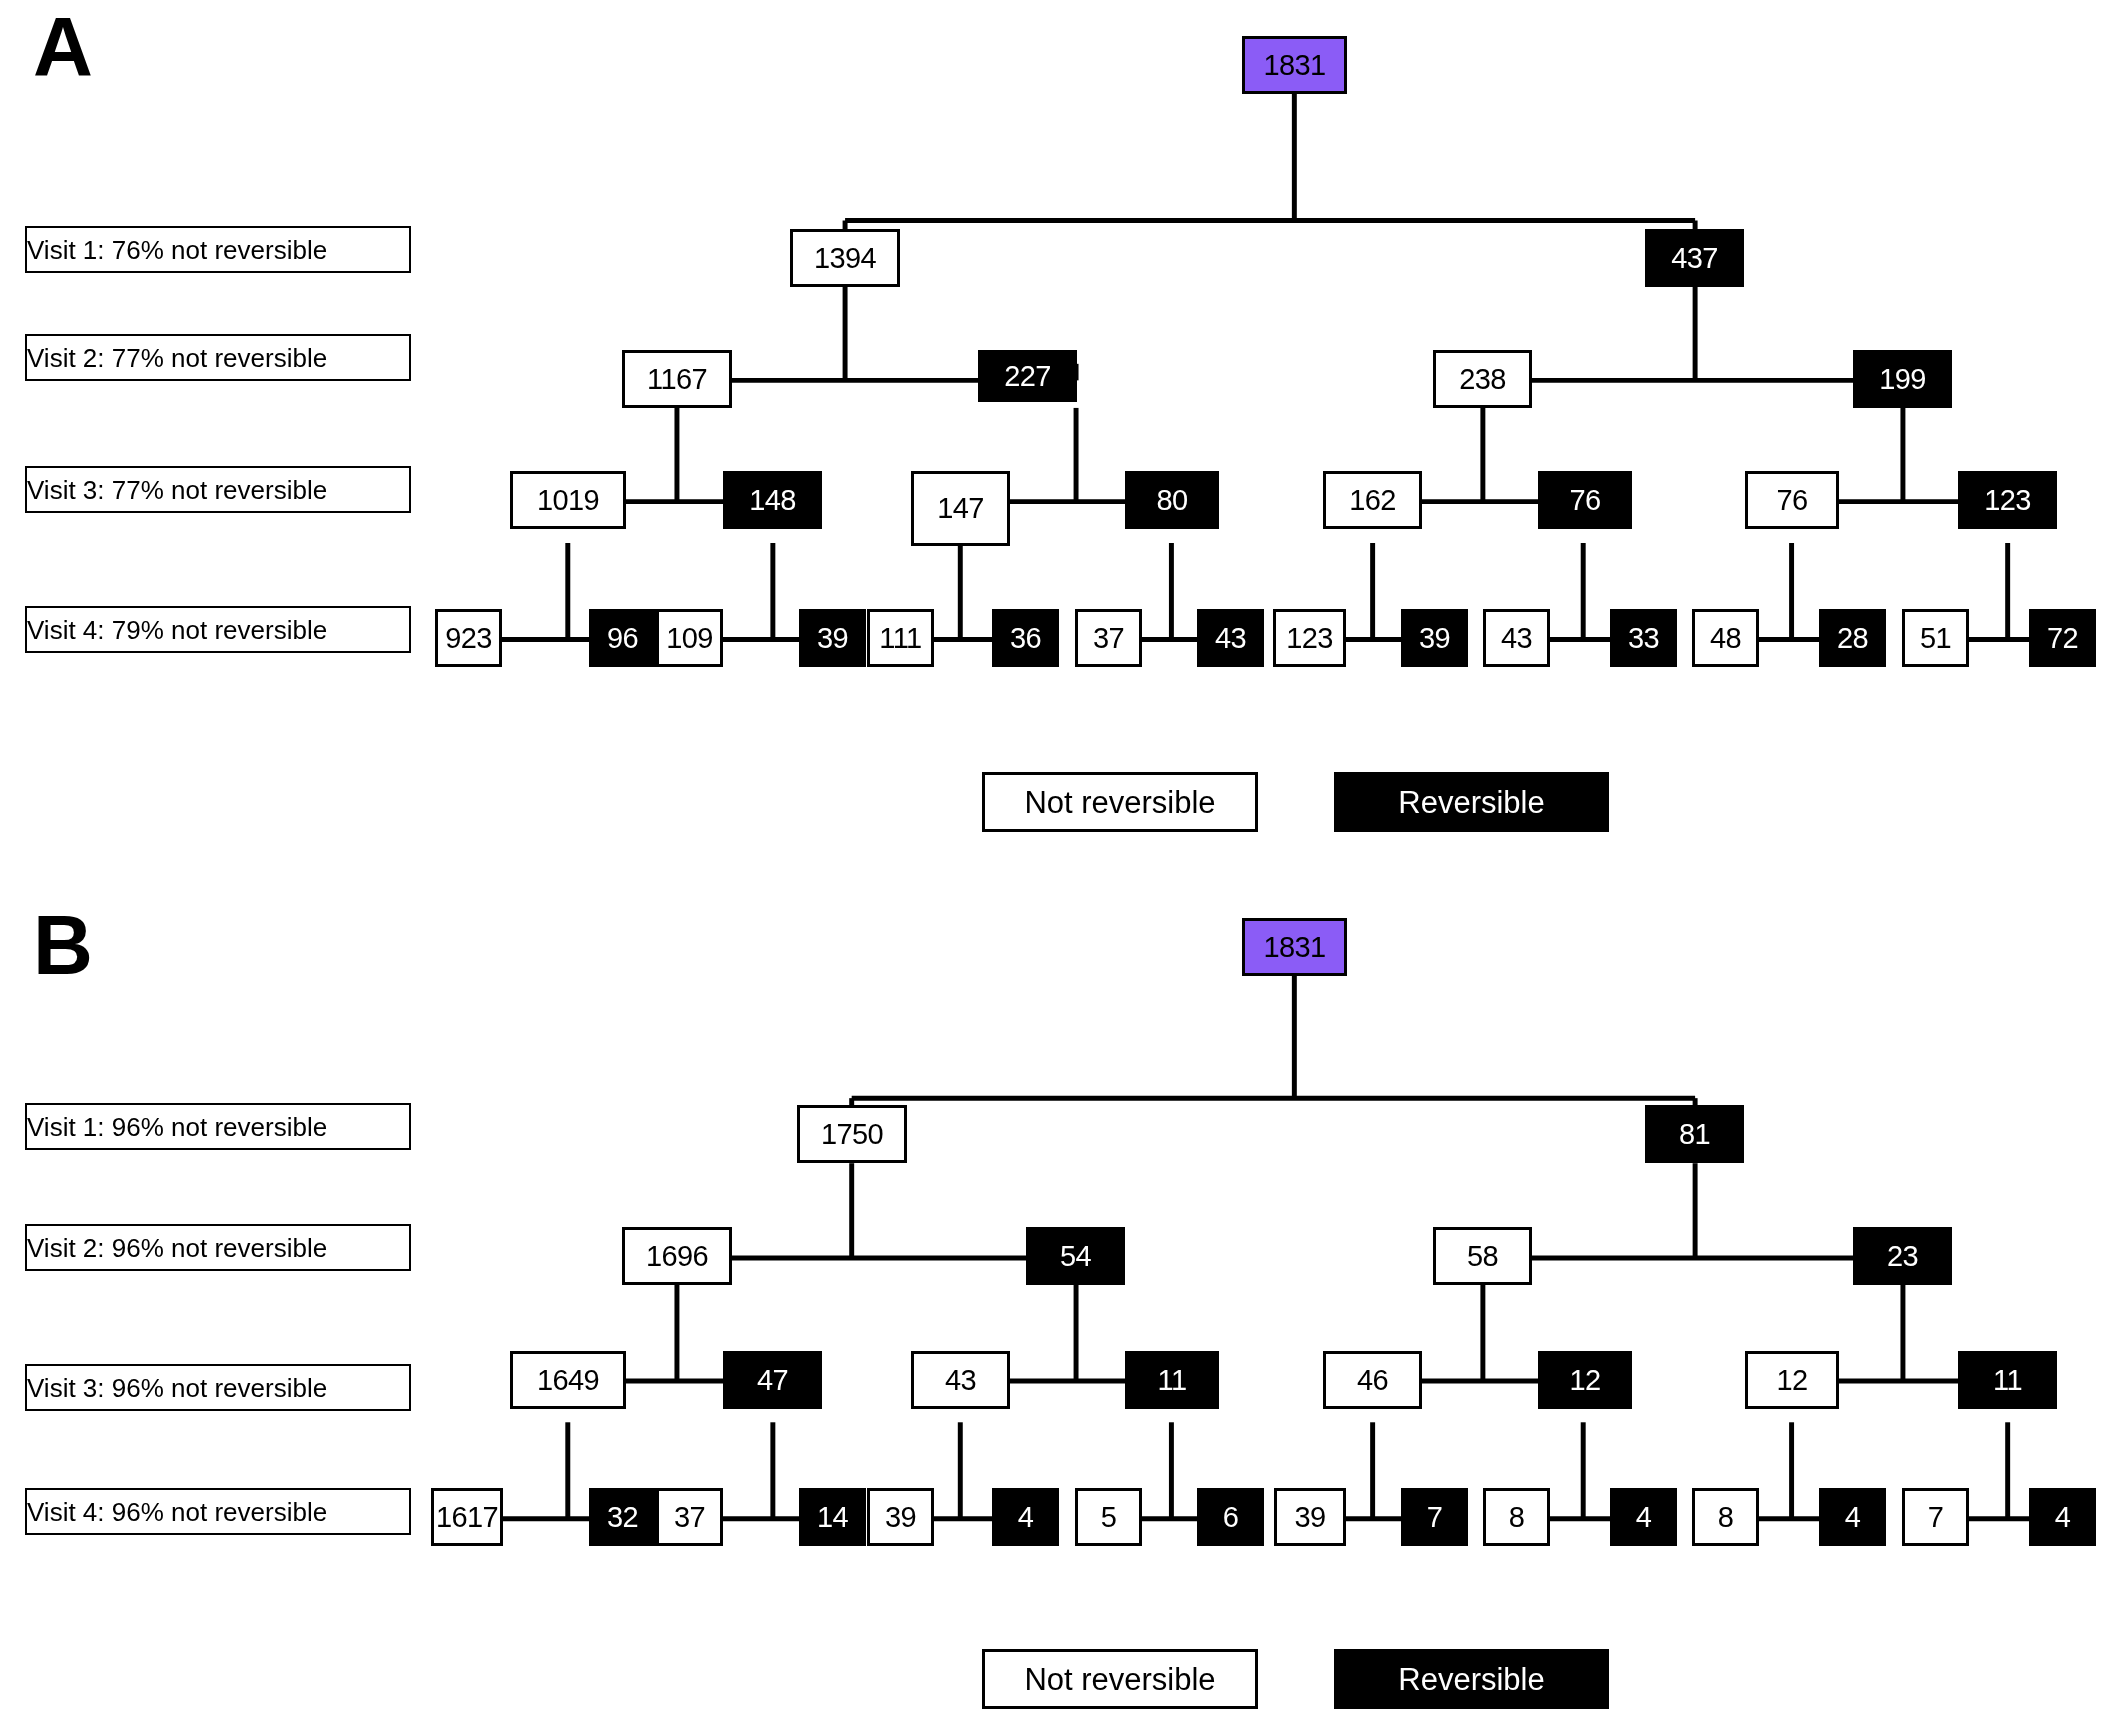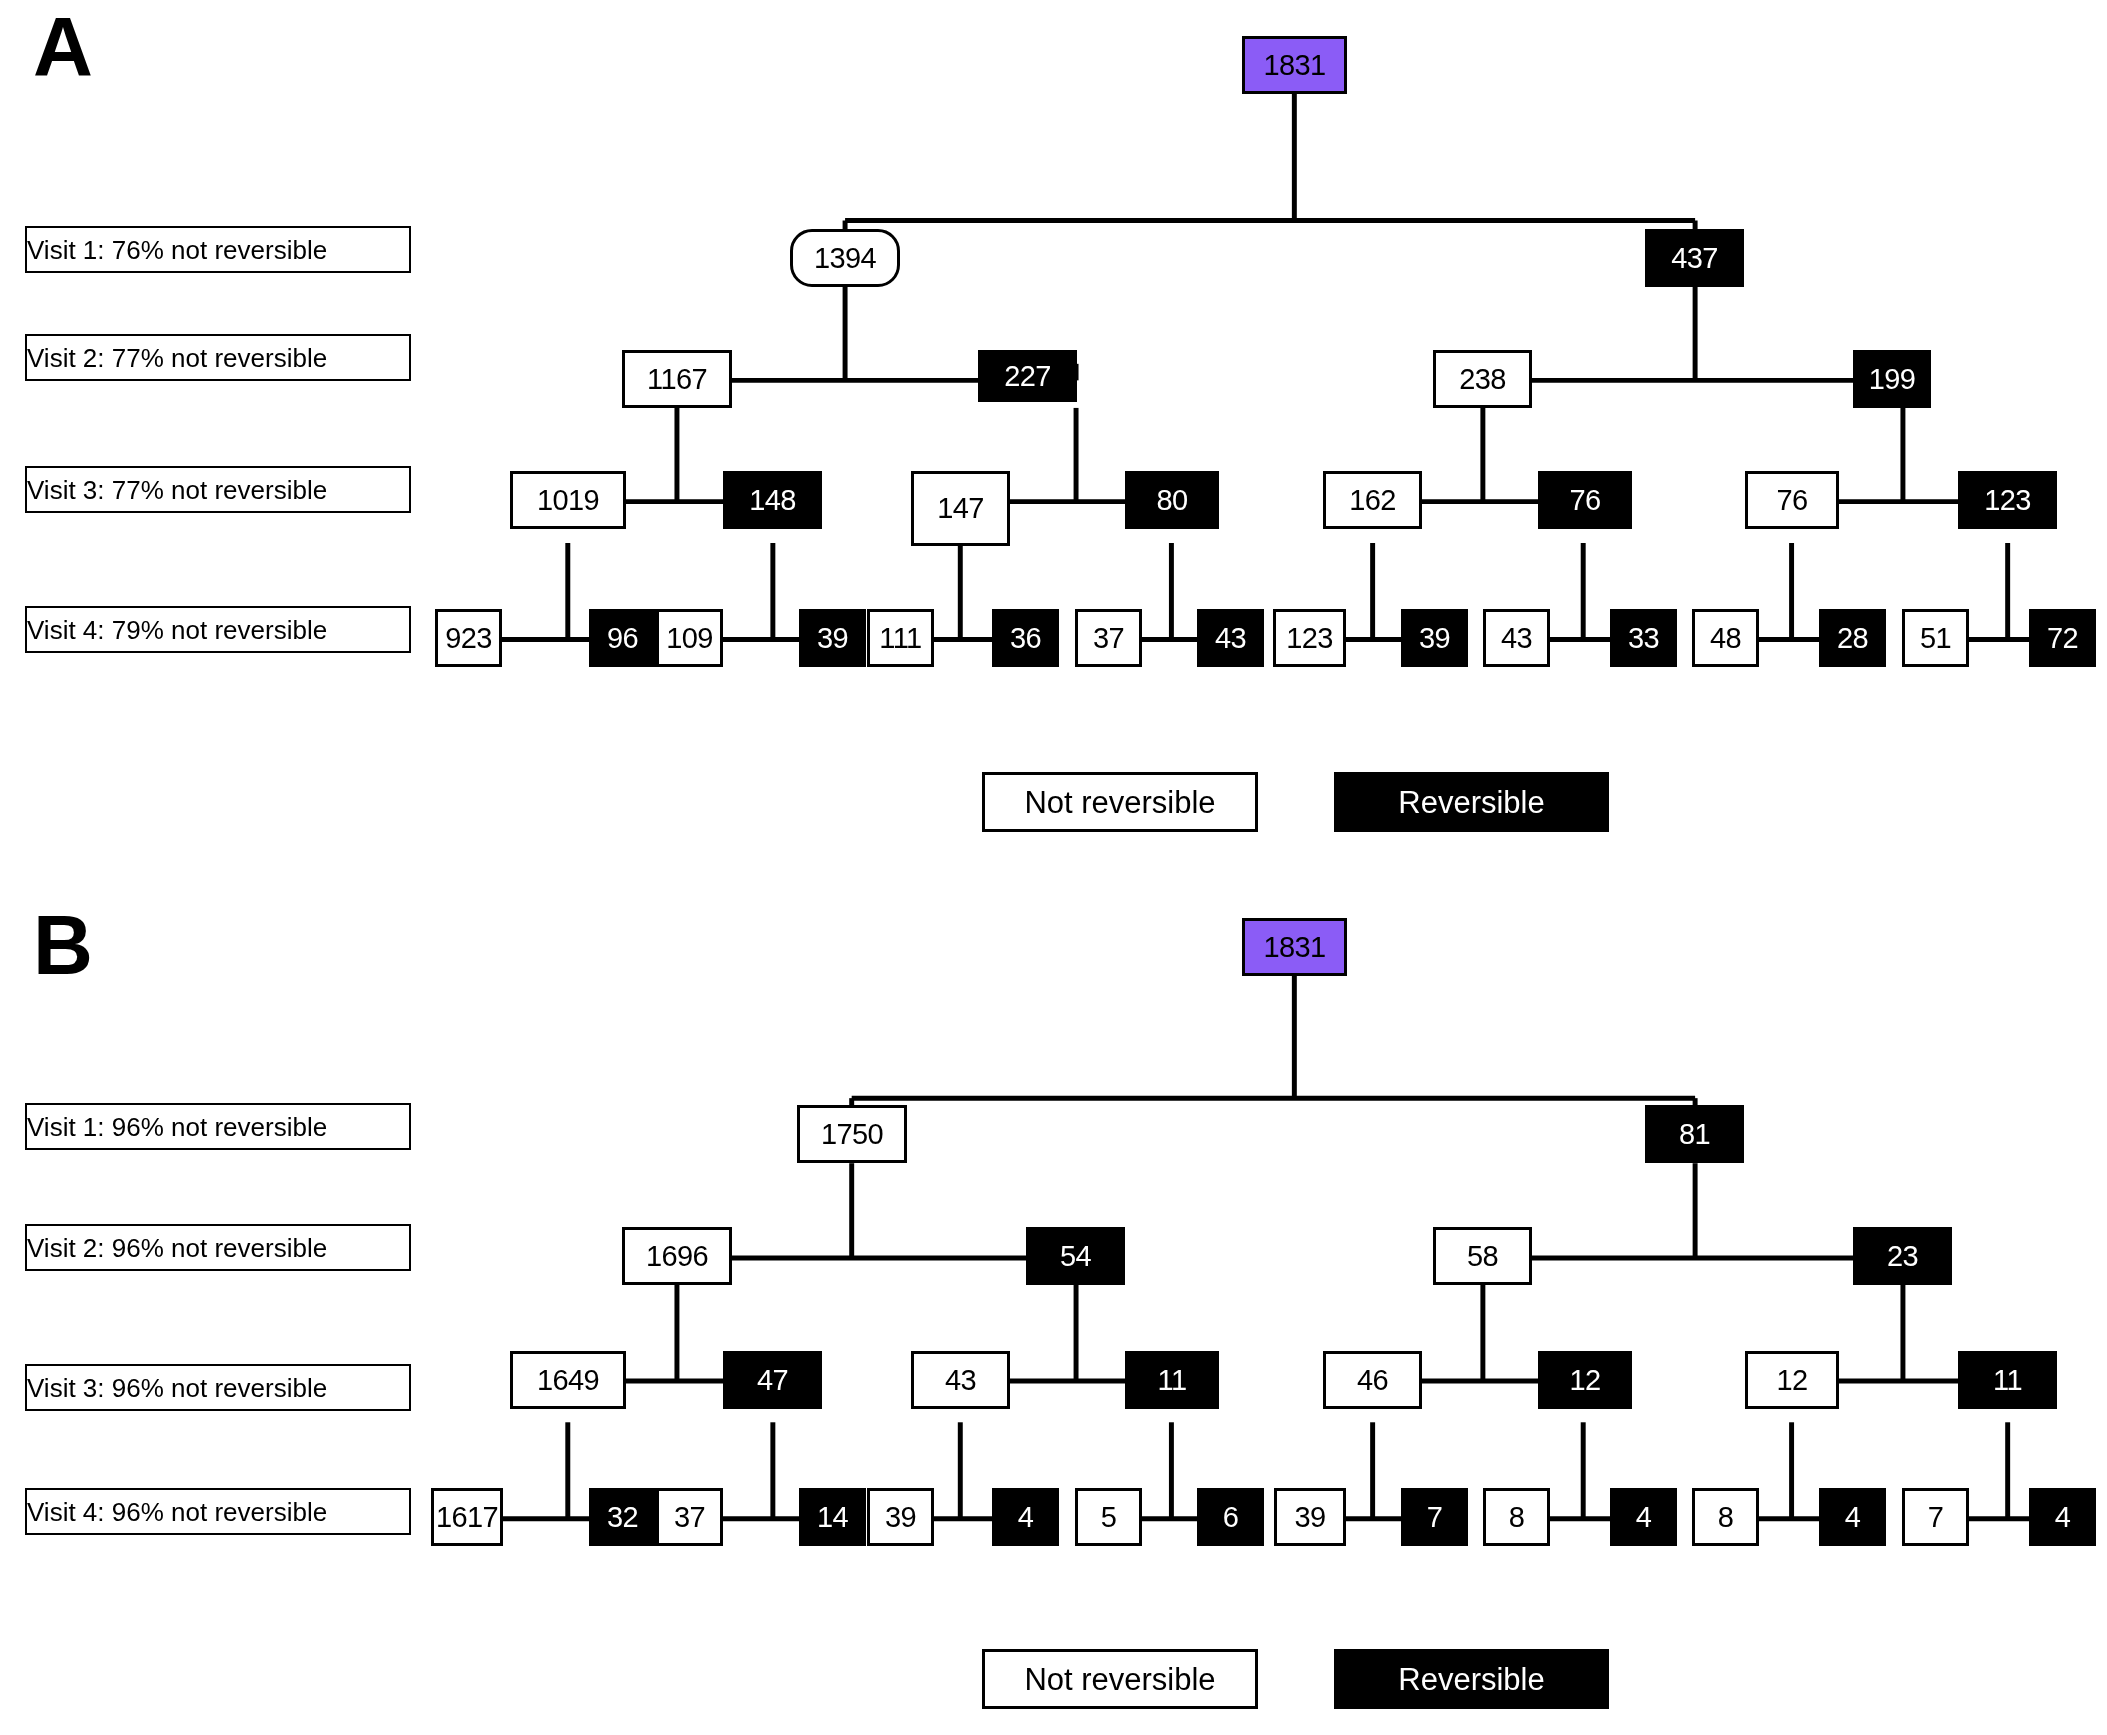--- a/index.html
+++ b/index.html
@@ -181,27 +181,27 @@
         <line x1="3642" y1="985" x2="3642" y2="1160"></line>
         <line x1="3530" y1="1160" x2="3745" y2="1160"></line>
         <line x1="3530" y1="1160" x2="3530" y2="1130"></line>
         <line x1="3745" y1="1160" x2="3745" y2="1130"></line>
       </g>
     </svg>
   </div>
 
   <div class="node root" style="left:1242px; top:36px; width:105px; height:58px;">1831</div>
 
-  <div class="node nr" style="left:790px; top:229px; width:110px; height:58px;border-radius:22px;">1394</div>
+  <div class="node nr" style="left:790px; top:229px; width:110px; height:58px;">1394</div>
   <div class="node rev" style="left:1645px; top:229px; width:99px; height:58px;">437</div>
 
   <div class="node nr" style="left:622px; top:350px; width:110px; height:58px;">1167</div>
   <div class="node rev" style="left:978px; top:350px; width:99px; height:52px;">227</div>
   <div class="node nr" style="left:1433px; top:350px; width:99px; height:58px;">238</div>
-  <div class="node rev" style="left:1853px; top:350px; width:78px; height:58px;">199</div>
+  <div class="node rev" style="left:1853px; top:350px; width:99px; height:58px;">199</div>
 
   <div class="node nr" style="left:510px; top:471px; width:116px; height:58px;">1019</div>
   <div class="node rev" style="left:723px; top:471px; width:99px; height:58px;">148</div>
   <div class="node nr" style="left:911px; top:471px; width:99px; height:75px;">147</div>
   <div class="node rev" style="left:1125px; top:471px; width:94px; height:58px;">80</div>
   <div class="node nr" style="left:1323px; top:471px; width:99px; height:58px;">162</div>
   <div class="node rev" style="left:1538px; top:471px; width:94px; height:58px;">76</div>
   <div class="node nr" style="left:1745px; top:471px; width:94px; height:58px;">76</div>
   <div class="node rev" style="left:1958px; top:471px; width:99px; height:58px;">123</div>
 

